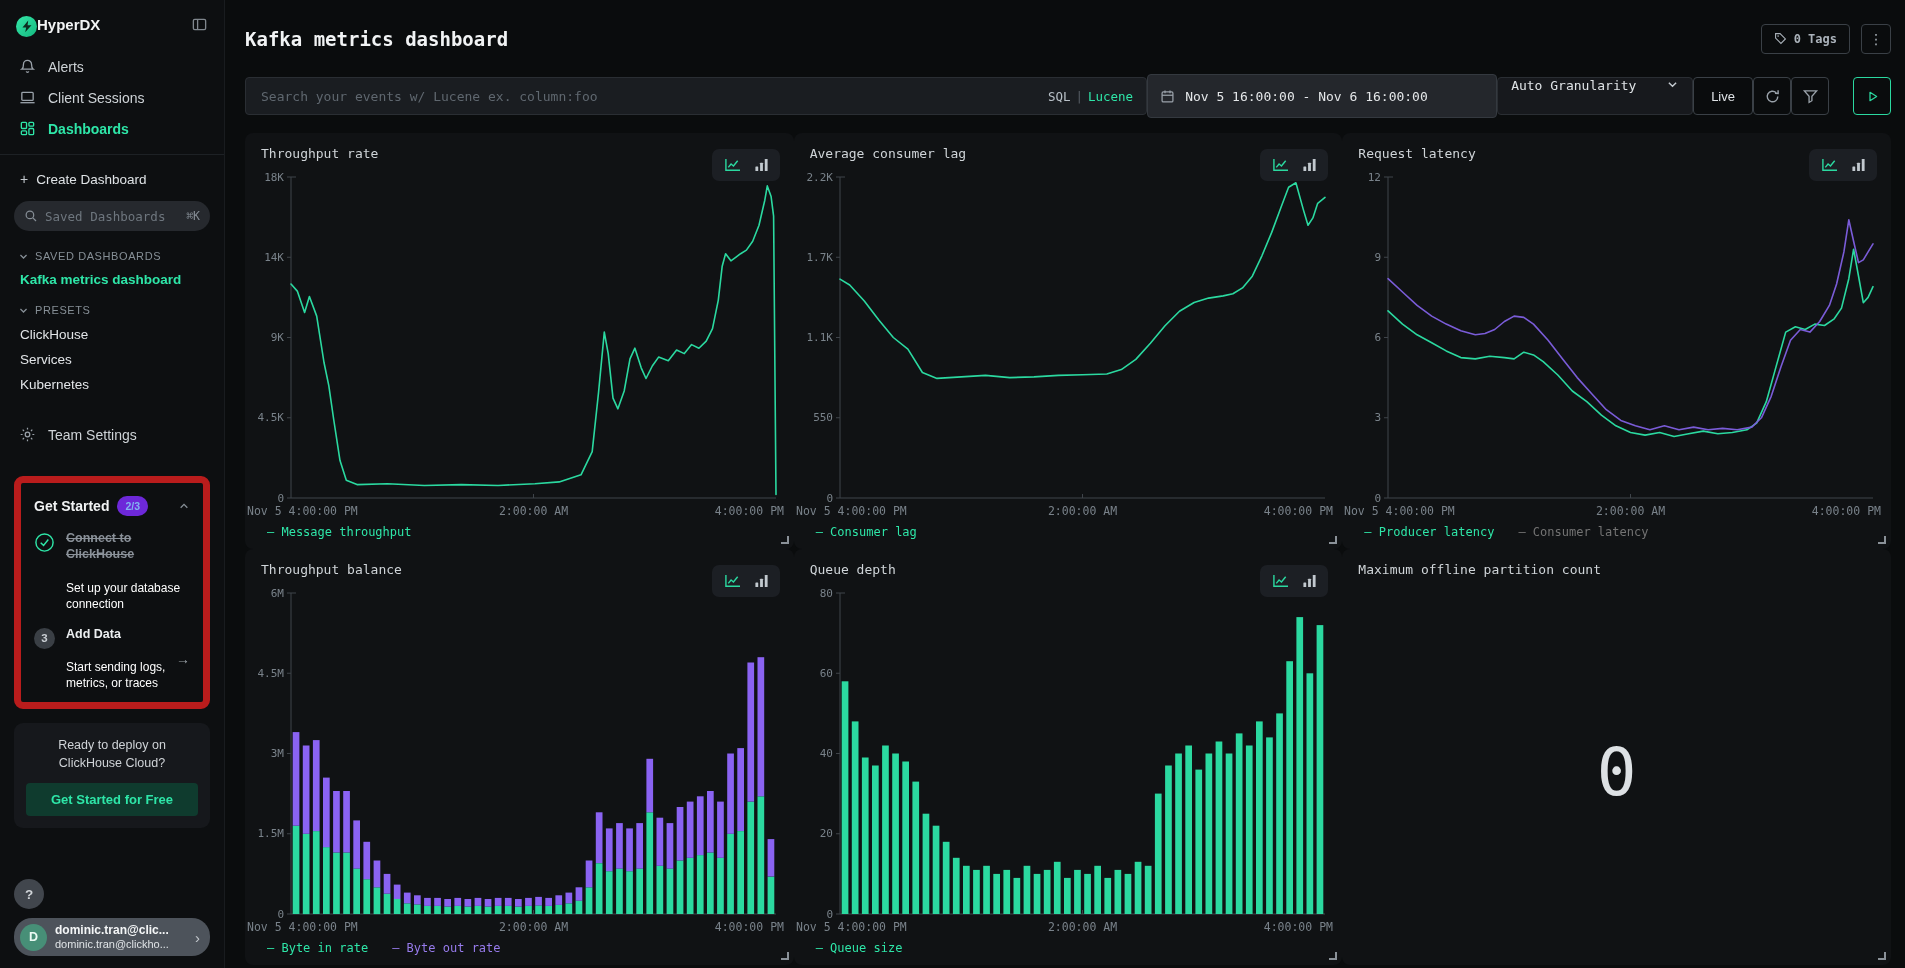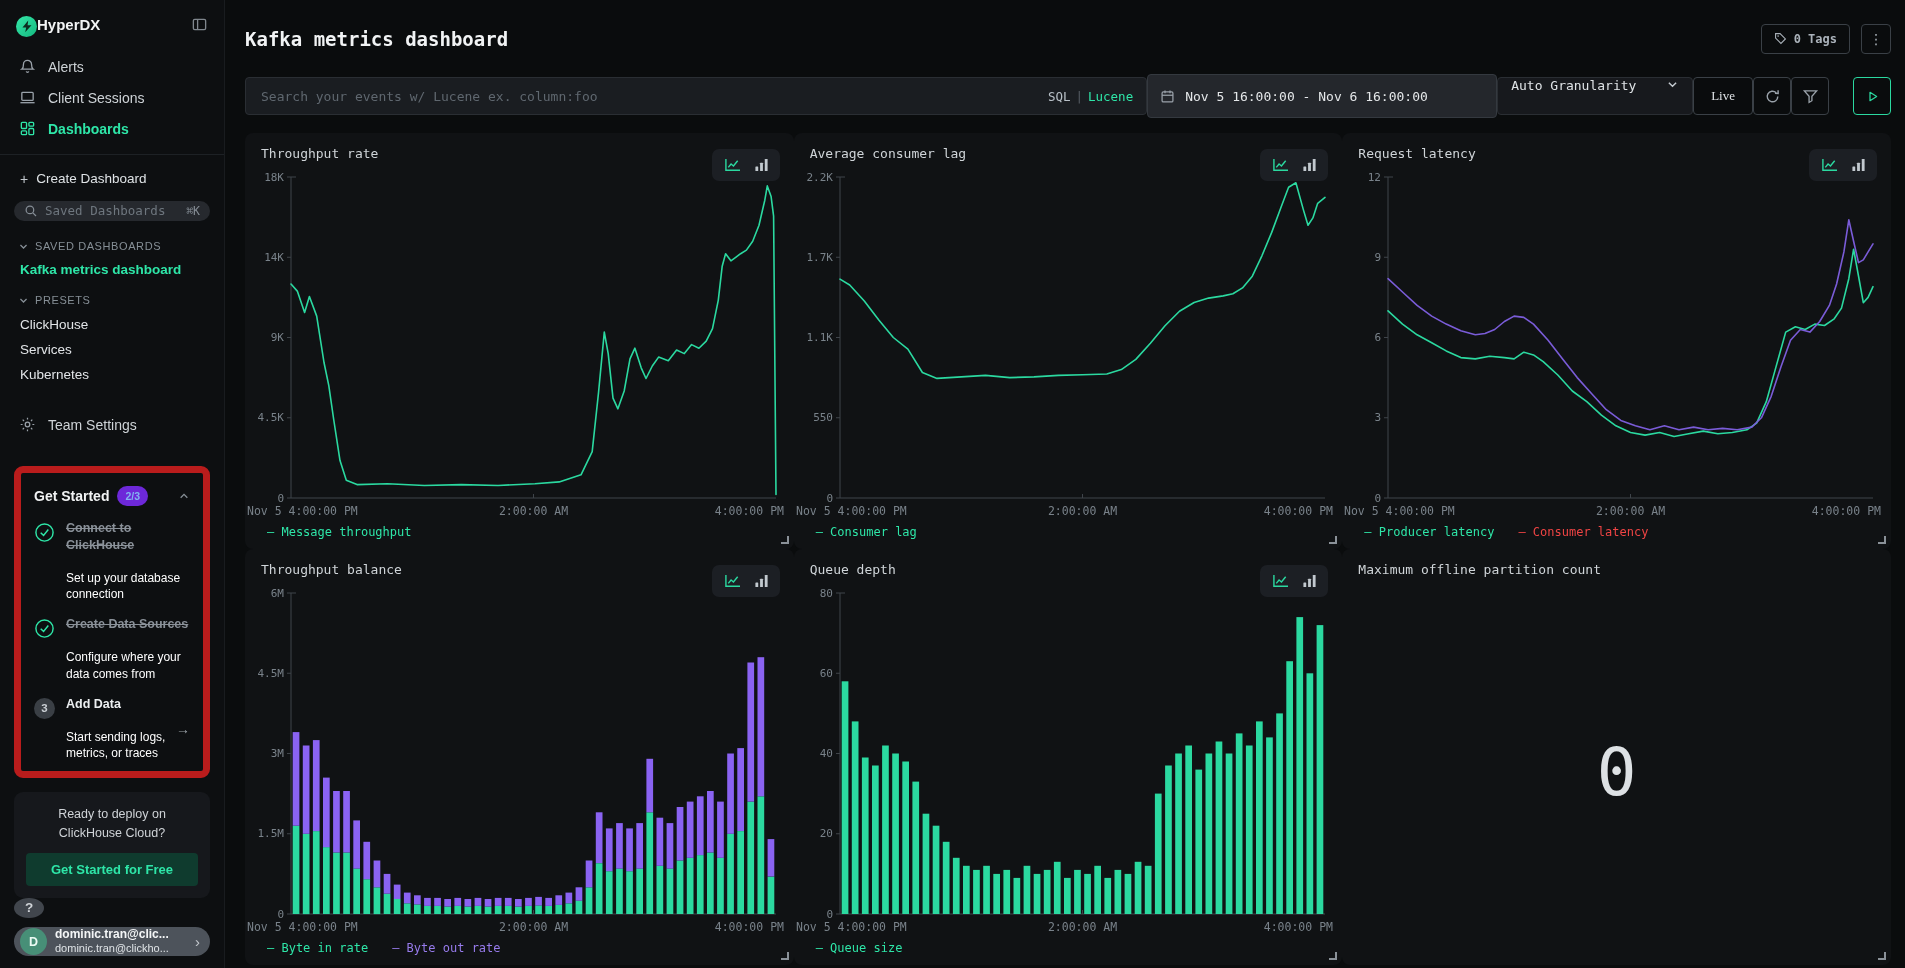--- a/index.html
+++ b/index.html
@@ -106,21 +106,21 @@
   .date-box { flex:0 0 350px; height:44px; background:#24272c; border:1px solid #34393f;
     border-radius:4px; display:flex; align-items:center; gap:10px; padding:0 12px;
     cursor:pointer; }
   .date-box .dtext { font-size:13px; color:#e4e7e9; white-space:nowrap; }
   .gran-select { flex:0 0 196px; height:38px; background:#17191d; border:1px solid #2a2e33;
     border-radius:4px; display:flex; justify-content:space-between;
     padding:0 13px; cursor:pointer; }
   .gran-select .gtext { font-size:13px; color:#dfe3e6; }
   .live-btn { height:38px; padding:0 17px; border:1px solid #3a4046; border-radius:4px;
     background:transparent; color:#dfe3e6; font-size:13px; cursor:pointer;
-    font-family:Liberation Serif, serif; }
+    font-family:Liberation Sans, sans-serif; }
   .icon-btn { width:38px; height:38px; border:1px solid #3a4046; border-radius:4px;
     background:transparent; color:#9aa2aa; display:flex; align-items:center;
     justify-content:center; cursor:pointer; }
   .play-btn { width:38px; height:38px; border:1px solid #2bd9a0; border-radius:4px;
     background:transparent; color:#2bd9a0; display:flex; align-items:center;
     justify-content:center; cursor:pointer; margin-left:24px; }
 
   
   .dashboard { flex:1; min-height:0; display:grid;
     grid-template-columns:repeat(3,1fr); grid-template-rows:1fr 1fr;
@@ -264,32 +264,20 @@
               <polyline points="7,11.3 10,14 15,7.8"></polyline>
             </svg>
         </span>
         <span class="gs-body">
           <div class="gs-step-title done">Connect to ClickHouse</div>
           <div class="gs-step-desc">Set up your database connection</div>
         </span>
       </div>
       <div class="gs-step">
         <span class="gs-ico">
-          <svg width="21" height="21" viewBox="0 0 22 22" fill="none" stroke="#2ee6a8" stroke-width="1.5">
-              <circle cx="11" cy="11" r="9"></circle>
-              <polyline points="7,11.3 10,14 15,7.8"></polyline>
-            </svg>
-        </span>
-        <span class="gs-body">
-          <div class="gs-step-title done">Create Data Sources</div>
-          <div class="gs-step-desc">Configure where your data comes from</div>
-        </span>
-      </div>
-      <div class="gs-step">
-        <span class="gs-ico">
           <span class="step-num">3</span>
         </span>
         <span class="gs-body">
           <div class="gs-step-title">Add Data</div>
           <div class="gs-step-desc">Start sending logs, metrics, or traces</div>
         </span>
         <span class="gs-arrow">→</span>
       </div>
     </div>
 
@@ -509,21 +497,21 @@
               <text x="39" y="338.5" text-anchor="end" class="tick">0</text>
               <text x="2" y="352" text-anchor="start" class="tick xtick">Nov 5 4:00:00 PM</text>
               <text x="288.5" y="352" text-anchor="middle" class="tick xtick">2:00:00 AM</text>
               <text x="539" y="352" text-anchor="end" class="tick xtick">4:00:00 PM</text>
               <polyline points="46.0,147.8 60.5,161.1 75.1,171.8 89.7,179.8 104.2,187.9 118.8,194.6 133.3,195.9 147.8,193.2 162.4,194.6 172.1,195.9 181.8,189.2 191.5,191.9 201.2,198.6 215.8,212.0 230.3,228.0 244.8,238.7 259.4,252.1 273.9,262.8 288.5,269.5 303.1,272.1 317.6,269.5 332.1,273.5 346.7,270.8 361.3,268.1 375.8,270.8 390.3,269.5 404.9,266.8 414.6,260.1 424.3,238.7 434.0,203.9 443.7,169.1 453.4,163.8 463.1,166.5 472.8,161.1 482.5,162.5 492.2,155.8 499.5,145.1 506.8,115.7 511.6,86.2 516.5,113.0 521.3,139.7 526.1,134.4 531.0,123.7" fill="none" stroke="#2bd9a0" stroke-width="1.6" stroke-linejoin="round" stroke-linecap="round"></polyline>
               <polyline points="46.0,115.7 60.5,129.0 75.1,142.4 89.7,153.1 104.2,161.1 118.8,167.8 133.3,171.8 143.0,170.5 152.7,166.5 162.4,158.5 172.1,153.1 181.8,154.4 191.5,161.1 206.1,177.2 220.6,195.9 235.2,214.6 249.7,230.7 264.3,246.7 278.8,257.4 293.4,262.8 307.9,266.8 322.4,262.8 337.0,266.8 351.6,264.1 366.1,266.8 380.6,265.4 395.2,266.8 409.8,264.1 419.4,254.8 429.2,233.3 438.9,203.9 448.5,177.2 458.3,166.5 467.9,169.1 477.7,158.5 487.4,142.4 494.6,121.0 501.9,88.9 506.8,56.8 511.6,78.2 516.5,99.6 521.3,96.9 526.1,88.9 531.0,80.9" fill="none" stroke="#7a5cd8" stroke-width="1.6" stroke-linejoin="round" stroke-linecap="round"></polyline>
             </svg>
           </div>
         <div class="legend">
             <span class="legend-item" style="color: rgb(46, 230, 168);">— Producer latency</span>
-            <span class="legend-item" style="color: #ef4444;">— Consumer latency</span>
+            <span class="legend-item" style="color: #737373;">— Consumer latency</span>
           </div>
         <span class="resize-handle"></span>
       </section>
 
       <section class="panel">
         <div class="panel-title">Throughput balance</div>
         <div class="toolbar">
           <span class="tbtn">
               <svg width="19" height="16" viewBox="0 0 20 17" fill="none" stroke="#2bd9a0" stroke-width="1.5">
                 <path d="M3 2v12h15"></path>

